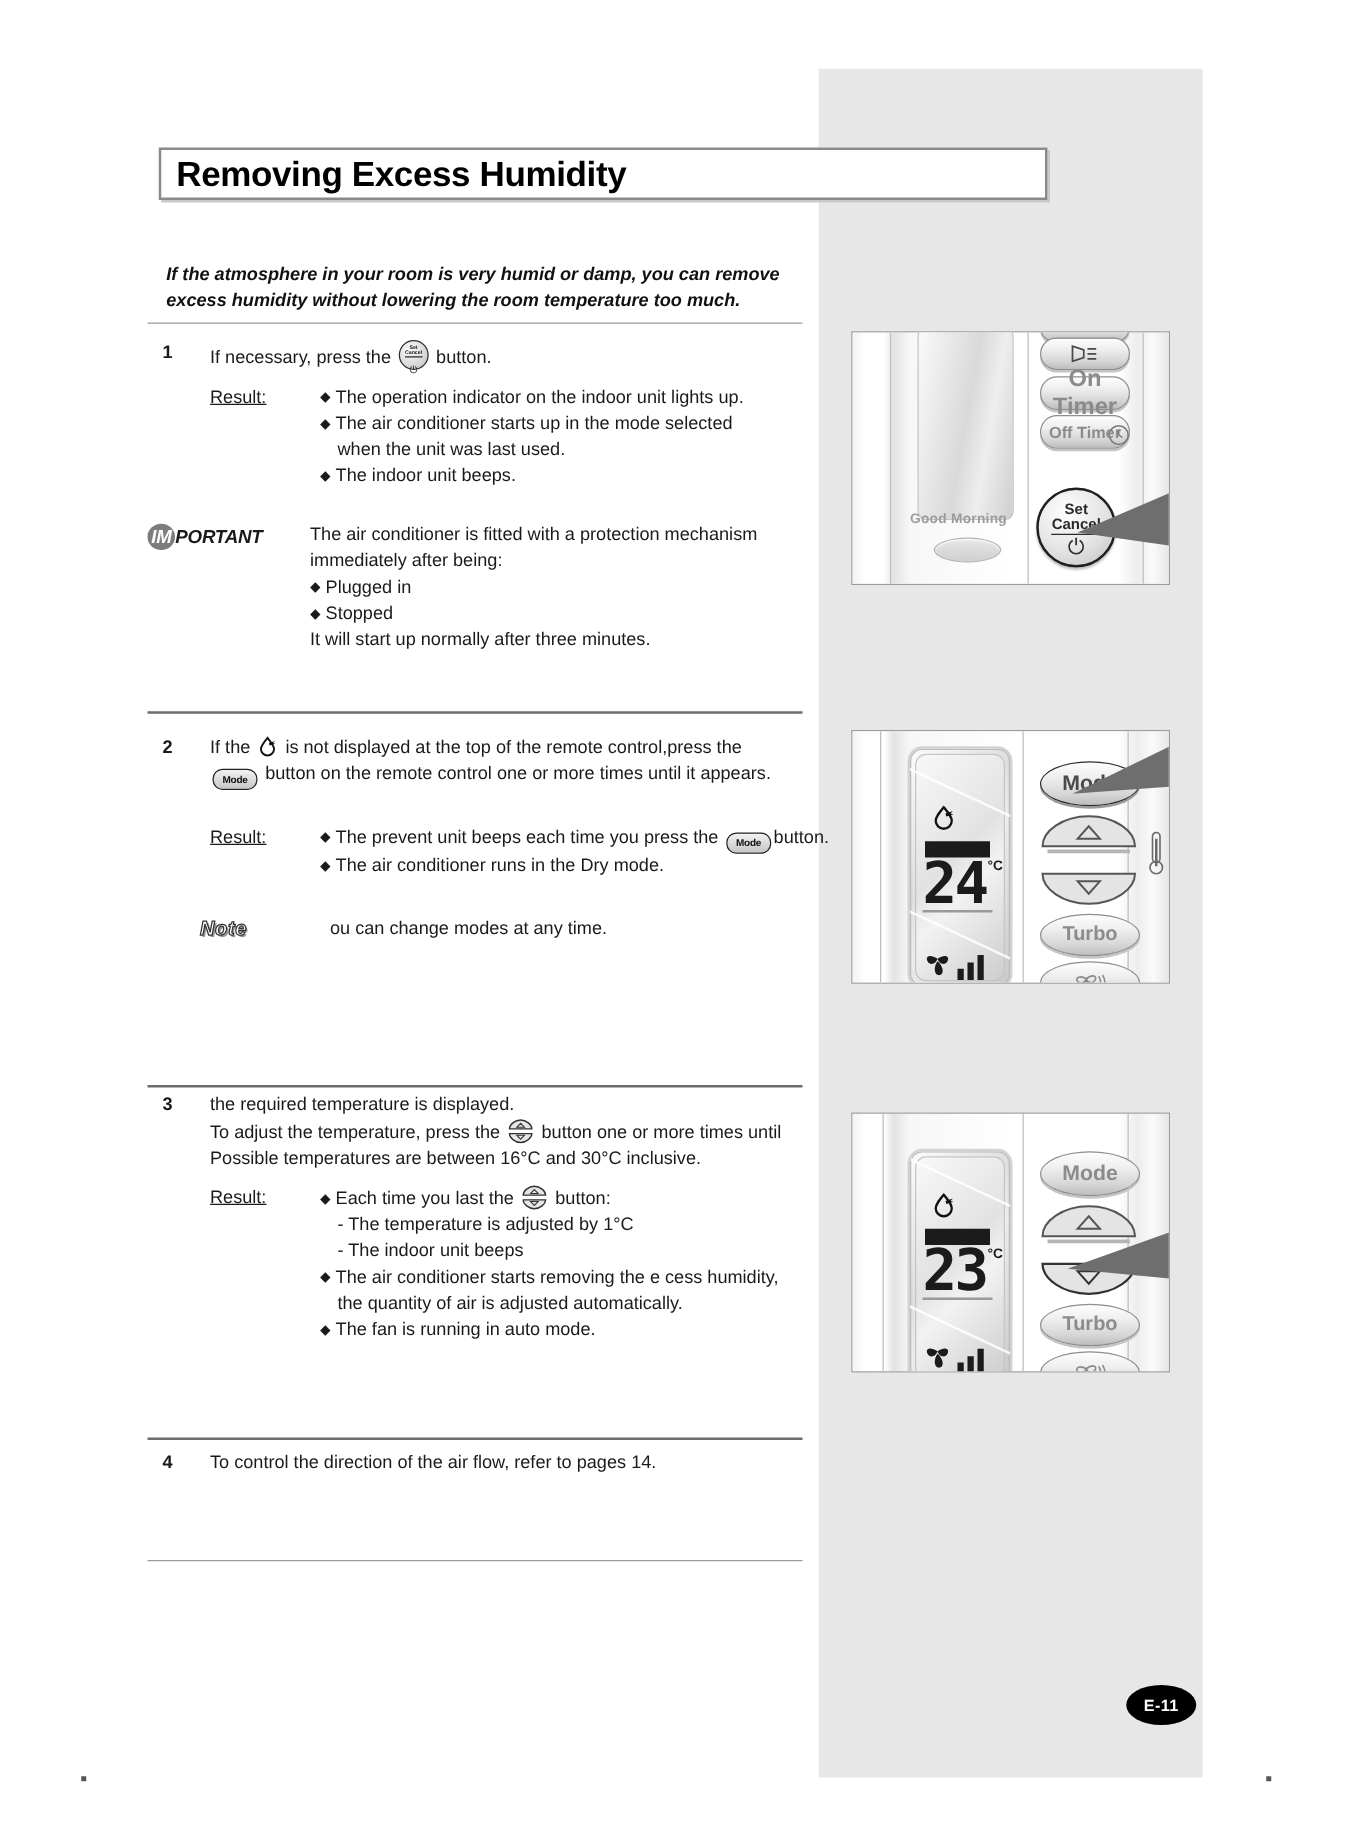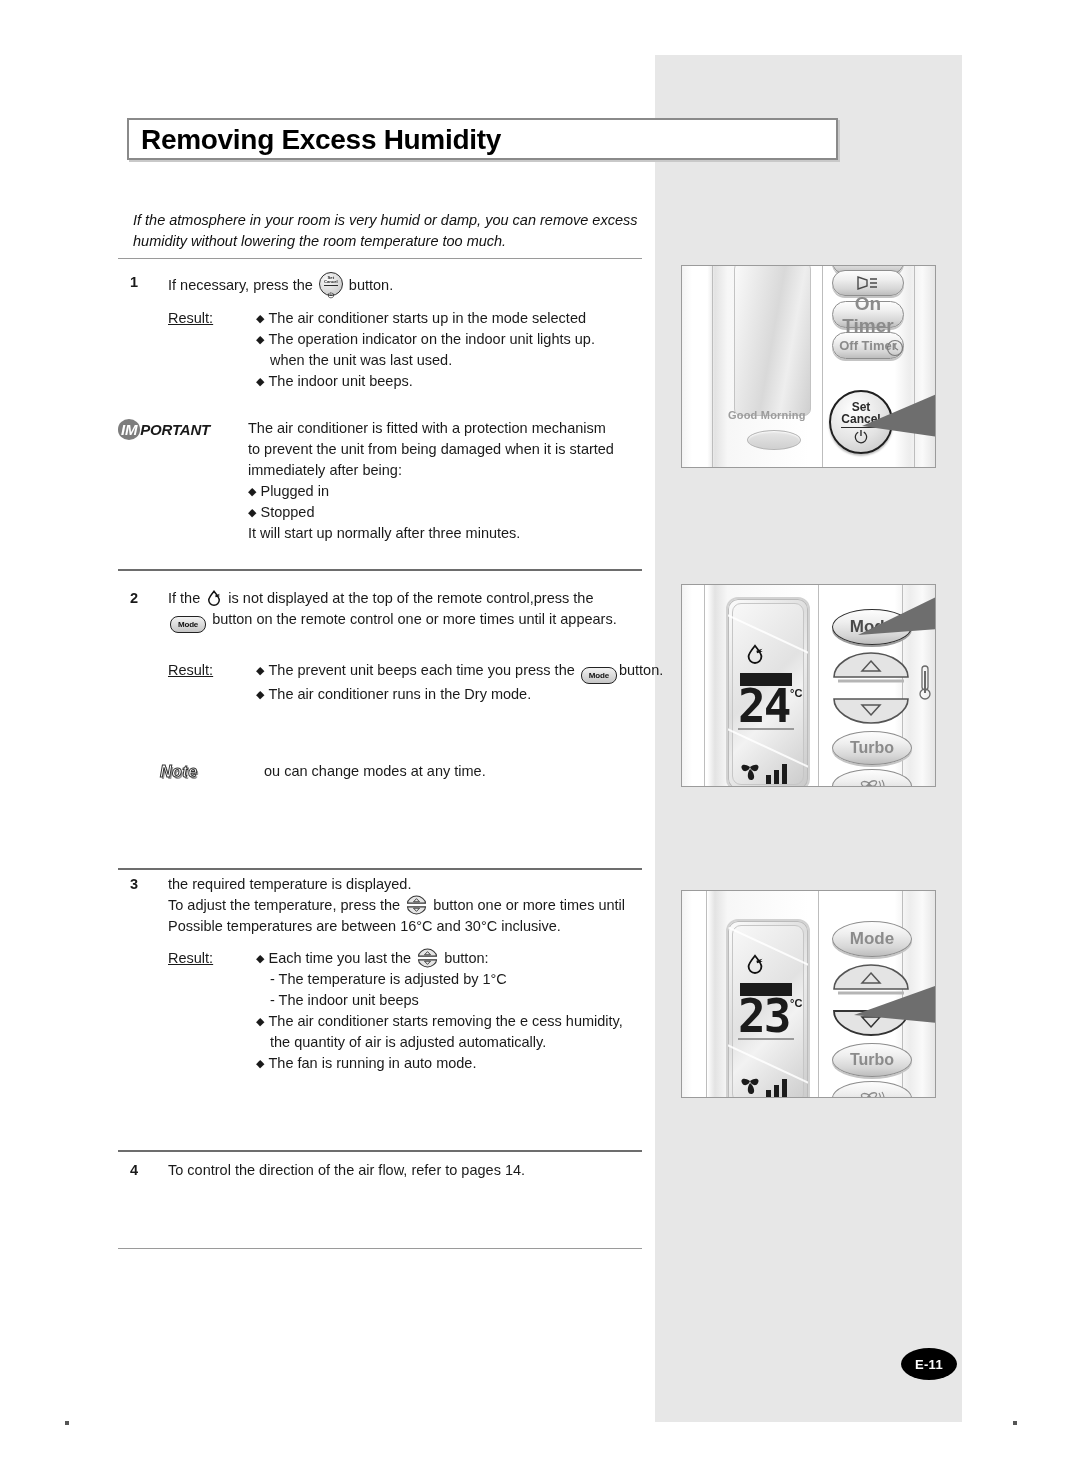--- a/index.html
+++ b/index.html
@@ -57,21 +57,21 @@
     white-space: nowrap;
   }
 
   
   .intro {
     position: absolute;
     left: 133px;
     top: 210px;
     width: 510px;
     font-size: 14.5px;
-    font-weight: normal;
+    font-weight: bold;
     font-style: italic;
     line-height: 21px;
     color: #111;
   }
 
   
   .rule {
     position: absolute;
     left: 118px;
     width: 524px;
@@ -150,21 +150,20 @@
   .imp-text { margin-left: 130px; }
 
   
   .note-wrap {
     position: absolute;
     left: 160px;
     top: 733px;
     width: 480px;
     font-size: 14.5px;
     line-height: 21px;
-    margin-top: 28px;
   }
   .note-badge {
     position: absolute;
     left: 0;
     top: 0;
     font-size: 16px;
     font-weight: bold;
     font-style: italic;
     color: #ffffff;
     letter-spacing: 0.5px;
@@ -408,34 +407,33 @@
     <span class="g-setcancel">
       <i class="l1">Set</i><i class="l2">Cancel</i><u></u><b>⏻</b>
     </span>
     <span>button.</span>
   </div>
 </div>
 
 <div class="step" style="left:130px; top:308px; width:520px;">
   <span class="result-label" style="top:0;">Result:</span>
   <div class="result-list">
+    <div class="bullet-row"><span class="dia">◆</span><span>The operation indicator on the indoor unit lights up.</span></div>
     <div class="bullet-row"><span class="dia">◆</span><span>The air conditioner starts up in the mode selected</span></div>
-    <div class="bullet-row"><span class="dia">◆</span><span>The operation indicator on the indoor unit lights up.</span></div>
     <div class="cont">when the unit was last used.</div>
     <div class="bullet-row"><span class="dia">◆</span><span>The indoor unit beeps.</span></div>
   </div>
 </div>
 
 <div class="important-wrap">
   <div class="imp-badge">
     <span class="circ">IM</span><span>PORTANT</span>
   </div>
   <div class="imp-text">
     <div>The air conditioner is fitted with a protection mechanism</div>
-    <div>to prevent the unit from being damaged when it is started</div>
     <div>immediately after being:</div>
     <div class="bullet-row"><span class="dia">◆</span><span>Plugged in</span></div>
     <div class="bullet-row"><span class="dia">◆</span><span>Stopped</span></div>
     <div>It will start up normally after three minutes.</div>
   </div>
 </div>
 
 <div class="step" style="left:130px; top:588px; width:520px;">
   <span class="step-num">2</span>
   <div class="step-body">

